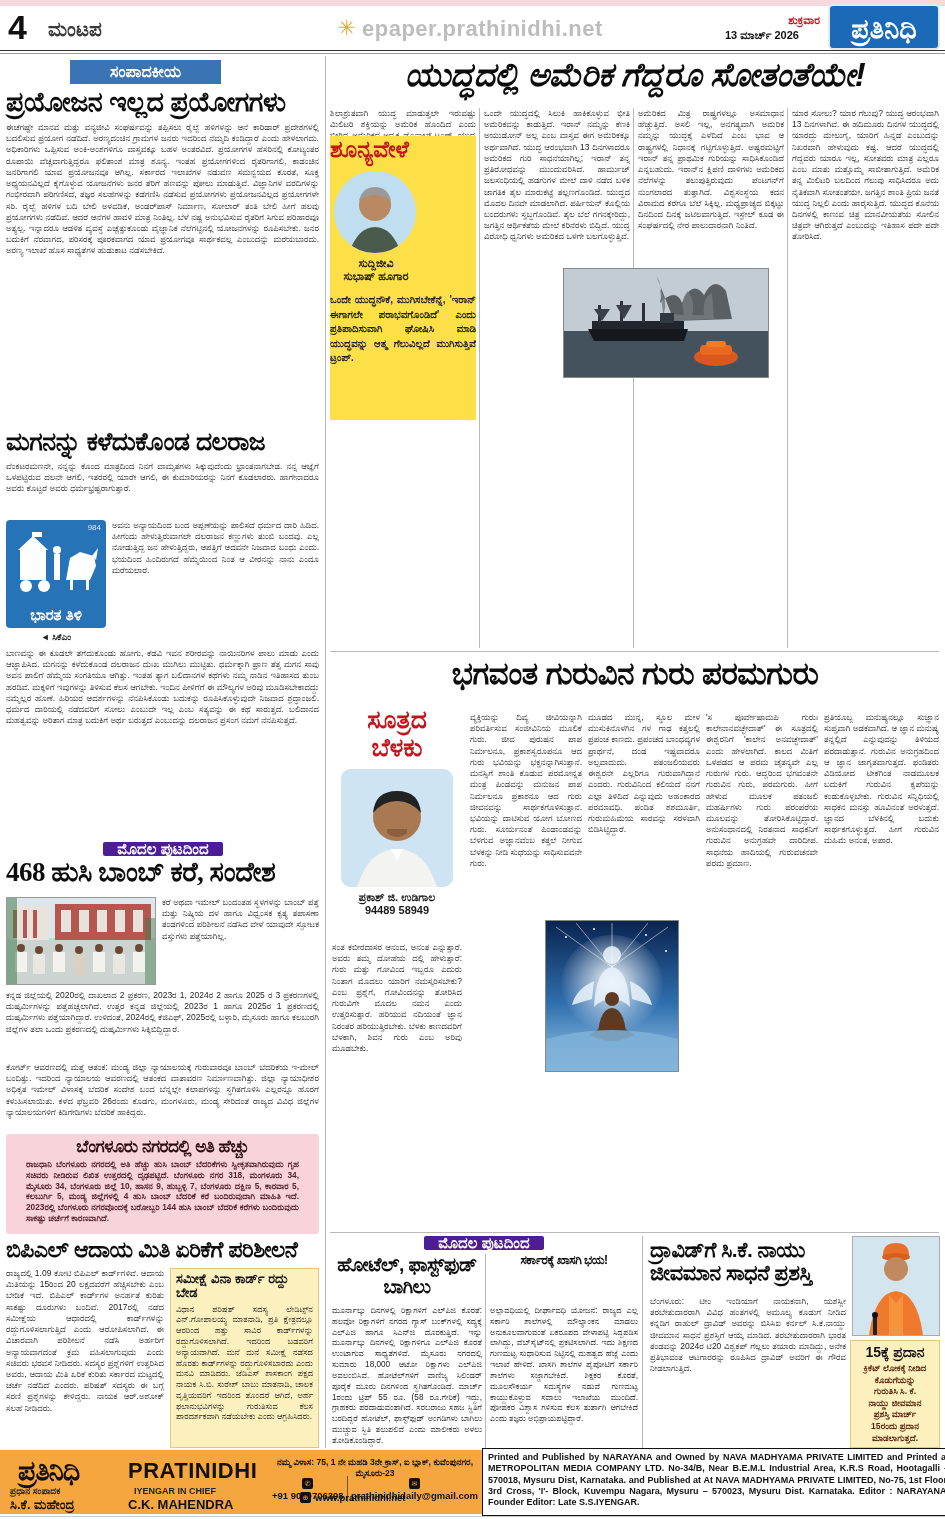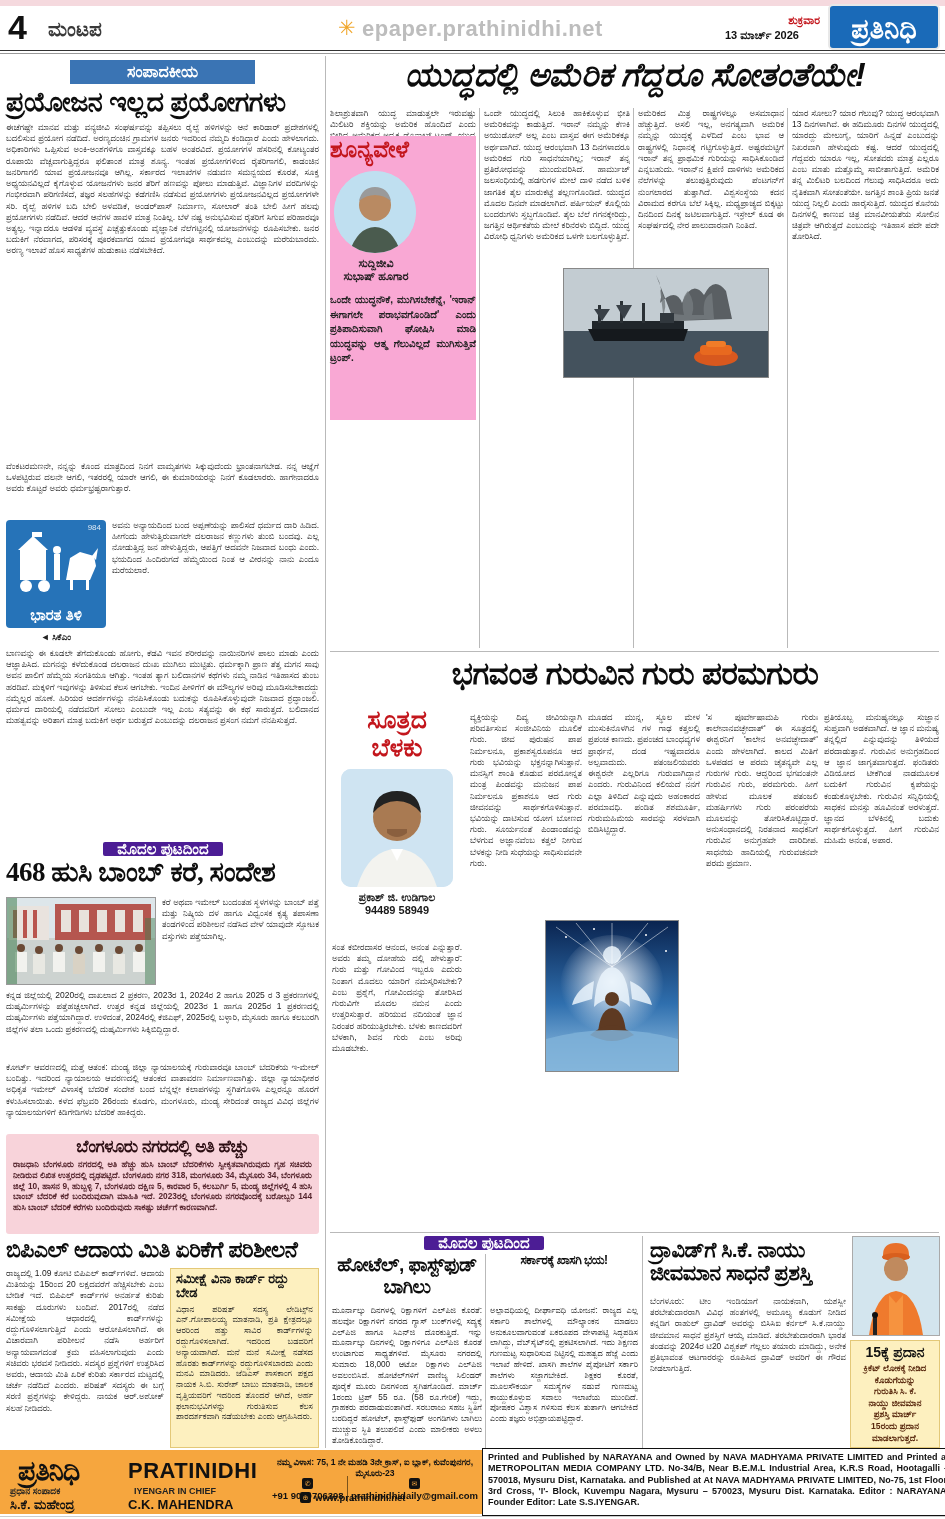--- a/index.html
+++ b/index.html
@@ -32,24 +32,25 @@
     <span class="abs" style="left:338px;top:10px;font-size:21px;color:#f0a62a;">✳</span>
     <span class="abs b" style="left:362px;top:10px;font-size:22px;color:#bdbdbd;letter-spacing:0.5px;">epaper.prathinidhi.net</span>
     <span class="abs b red-label" style="left:735px;top:8px;width:85px;text-align:right;font-size:11px;">ಶುಕ್ರವಾರ</span>
     <span class="abs b" style="left:725px;top:23px;width:95px;text-align:left;font-size:11px;color:#111;">13 ಮಾರ್ಚ್ 2026</span>
     <span class="abs b ctr" style="left:828px;top:-2px;width:112px;height:46px;background:#1a6ab8;color:#fff;font-size:27px;line-height:46px;border-radius:5px;border:2px solid #e8e8e8;">ಪ್ರತಿನಿಧಿ</span>
   </div>
   <div class="abs" style="left:0;top:50px;width:945px;height:4px;border-top:1.5px solid #333;border-bottom:1px solid #999;"></div>
 
   <div class="abs vrule" style="left:325px;top:56px;height:1392px;"></div>
 
-  <div class="abs ctr b" style="left:70px;top:60px;width:185px;height:24px;background:#3a74b4;color:#fff;font-size:16px;line-height:24px;">ಸಂಪಾದಕೀಯ</div>
+  <div class="abs ctr b" style="left:70px;top:60px;width:151px;height:24px;background:#3a74b4;color:#fff;font-size:16px;line-height:24px;">ಸಂಪಾದಕೀಯ</div>
   <div class="abs hl" style="left:6px;top:88px;width:314px;font-size:27px;">ಪ್ರಯೋಜನ ಇಲ್ಲದ ಪ್ರಯೋಗಗಳು</div>
   <div class="abs body-sm" style="left:6px;top:122px;width:313px;height:302px;overflow:hidden;">ಈಚೆಗಷ್ಟೇ ಮಾನವ ಮತ್ತು ವನ್ಯಜೀವಿ ಸಂಘರ್ಷವನ್ನು ತಪ್ಪಿಸಲು ರೈಲ್ವೆ ಹಳಿಗಳನ್ನು ಆನೆ ಕಾರಿಡಾರ್ ಪ್ರದೇಶಗಳಲ್ಲಿ ಬದಲಿಸುವ ಪ್ರಯೋಗ ನಡೆದಿದೆ. ಅರಣ್ಯದಂಚಿನ ಗ್ರಾಮಗಳ ಜನರು ಇದರಿಂದ ನೆಮ್ಮದಿ ಕಂಡಿದ್ದಾರೆ ಎಂದು ಹೇಳಲಾಗದು. ಅಧಿಕಾರಿಗಳು ಒಪ್ಪಿಸುವ ಅಂಕಿ-ಅಂಶಗಳಿಗೂ ವಾಸ್ತವಕ್ಕೂ ಬಹಳ ಅಂತರವಿದೆ. ಪ್ರಯೋಗಗಳ ಹೆಸರಿನಲ್ಲಿ ಕೋಟ್ಯಂತರ ರೂಪಾಯಿ ವೆಚ್ಚವಾಗುತ್ತಿದ್ದರೂ ಫಲಿತಾಂಶ ಮಾತ್ರ ಶೂನ್ಯ. ಇಂತಹ ಪ್ರಯೋಗಗಳಿಂದ ರೈತರಿಗಾಗಲಿ, ಕಾಡಂಚಿನ ಜನರಿಗಾಗಲಿ ಯಾವ ಪ್ರಯೋಜನವೂ ಆಗಿಲ್ಲ. ಸರ್ಕಾರದ ಇಲಾಖೆಗಳ ನಡುವಣ ಸಮನ್ವಯದ ಕೊರತೆ, ಸೂಕ್ತ ಅಧ್ಯಯನವಿಲ್ಲದೆ ಕೈಗೊಳ್ಳುವ ಯೋಜನೆಗಳು ಜನರ ತೆರಿಗೆ ಹಣವನ್ನು ಪೋಲು ಮಾಡುತ್ತಿವೆ. ವಿಜ್ಞಾನಿಗಳ ವರದಿಗಳನ್ನು ಗಂಭೀರವಾಗಿ ಪರಿಗಣಿಸದೆ, ತಜ್ಞರ ಸಲಹೆಗಳನ್ನು ಕಡೆಗಣಿಸಿ ನಡೆಸುವ ಪ್ರಯೋಗಗಳು ಪ್ರಯೋಜನವಿಲ್ಲದ ಪ್ರಯೋಗಗಳೇ ಸರಿ. ರೈಲ್ವೆ ಹಳಿಗಳ ಬದಿ ಬೇಲಿ ಅಳವಡಿಕೆ, ಅಂಡರ್‌ಪಾಸ್ ನಿರ್ಮಾಣ, ಸೋಲಾರ್ ತಂತಿ ಬೇಲಿ ಹೀಗೆ ಹಲವು ಪ್ರಯೋಗಗಳು ನಡೆದಿವೆ. ಆದರೆ ಆನೆಗಳ ಹಾವಳಿ ಮಾತ್ರ ನಿಂತಿಲ್ಲ. ಬೆಳೆ ನಷ್ಟ ಅನುಭವಿಸುವ ರೈತರಿಗೆ ಸಿಗುವ ಪರಿಹಾರವೂ ಅತ್ಯಲ್ಪ. ಇನ್ನಾದರೂ ಆಡಳಿತ ವ್ಯವಸ್ಥೆ ಎಚ್ಚೆತ್ತುಕೊಂಡು ವೈಜ್ಞಾನಿಕ ನೆಲೆಗಟ್ಟಿನಲ್ಲಿ ಯೋಜನೆಗಳನ್ನು ರೂಪಿಸಬೇಕು. ಜನರ ಬದುಕಿಗೆ ನೆರವಾಗದ, ಪರಿಸರಕ್ಕೆ ಪೂರಕವಾಗದ ಯಾವ ಪ್ರಯೋಗವೂ ಸಾರ್ಥಕವಲ್ಲ ಎಂಬುದನ್ನು ಮರೆಯಬಾರದು. ಅರಣ್ಯ ಇಲಾಖೆ ಹೊಸ ಸಾಧ್ಯತೆಗಳ ಹುಡುಕಾಟ ನಡೆಸಬೇಕಿದೆ.</div>
 
+  <div class="abs hl" style="left:6px;top:428px;width:314px;font-size:25px;">ಮಗನನ್ನು ಕಳೆದುಕೊಂಡ ದಲರಾಜ</div>
   <div class="abs body-sm" style="left:6px;top:461px;width:313px;height:56px;overflow:hidden;">ವೆಂಕಟರಮಣನೇ, ನನ್ನನ್ನು ಕೊಂದ ಮಾತ್ರದಿಂದ ನಿನಗೆ ವಾಮೃತಗಳು ಸಿಕ್ಕುವುದೆಂದು ಭ್ರಾಂತನಾಗಬೇಡ. ನನ್ನ ಆಜ್ಞೆಗೆ ಒಳಪಟ್ಟಿರುವ ದಲನೇ ಆಗಲಿ, ಇತರರಲ್ಲಿ ಯಾರೇ ಆಗಲಿ, ಈ ಕುಮಾರಿಯರನ್ನು ನಿನಗೆ ಕೊಡಲಾರರು. ಹಾಗೇನಾದರೂ ಅವರು ಕೊಟ್ಟರೆ ಅವರು ಧರ್ಮಭ್ರಷ್ಟರಾಗುತ್ತಾರೆ.</div>
 
   <div class="abs" style="left:6px;top:520px;width:100px;height:108px;background:#2673b8;border-radius:4px;">
     <span class="abs" style="right:5px;top:3px;color:#dce9f5;font-size:8px;">984</span>
     <svg class="abs" style="left:8px;top:12px;" width="84" height="62" viewBox="0 0 84 62">
       <rect x="6" y="18" width="26" height="30" fill="#ffffff"></rect>
       <path d="M4 18 L19 4 L34 18 Z" fill="#ffffff"></path>
       <rect x="18" y="0" width="2" height="8" fill="#ffffff"></rect>
       <rect x="20" y="0" width="8" height="5" fill="#ffffff"></rect>
       <circle cx="12" cy="54" r="6" fill="#ffffff"></circle>
@@ -99,21 +100,21 @@
       <circle cx="132" cy="50" r="4" fill="#6b4a35"></circle>
         <rect x="126" y="54" width="12" height="20" fill="#f2f2ee"></rect>
       <rect x="0" y="0" width="10" height="86" fill="#3f7d4e" opacity="0.55"></rect>
       <rect x="138" y="20" width="10" height="66" fill="#3f7d4e" opacity="0.45"></rect>
     </svg>
   </div>
   <div class="abs body-sm" style="left:162px;top:897px;width:157px;height:88px;overflow:hidden;">ಕರೆ ಅಥವಾ ಇಮೇಲ್ ಬಂದಂತಹ ಸ್ಥಳಗಳನ್ನು ಬಾಂಬ್ ಪತ್ತೆ ಮತ್ತು ನಿಷ್ಕ್ರಿಯ ದಳ ಹಾಗೂ ವಿಧ್ವಂಸಕ ಕೃತ್ಯ ತಪಾಸಣಾ ತಂಡಗಳಿಂದ ಪರಿಶೀಲನೆ ನಡೆಸಿದ ವೇಳೆ ಯಾವುದೇ ಸ್ಫೋಟಕ ವಸ್ತುಗಳು ಪತ್ತೆಯಾಗಿಲ್ಲ.</div>
   <div class="abs body-sm" style="left:6px;top:990px;width:313px;height:70px;overflow:hidden;">ಕನ್ನಡ ಜಿಲ್ಲೆಯಲ್ಲಿ 2020ರಲ್ಲಿ ದಾಖಲಾದ 2 ಪ್ರಕರಣ, 2023ರ 1, 2024ರ 2 ಹಾಗೂ 2025 ರ 3 ಪ್ರಕರಣಗಳಲ್ಲಿ ದುಷ್ಕರ್ಮಿಗಳನ್ನು ಪತ್ತೆಹಚ್ಚಲಾಗಿದೆ. ಉತ್ತರ ಕನ್ನಡ ಜಿಲ್ಲೆಯಲ್ಲಿ 2023ರ 1 ಹಾಗೂ 2025ರ 1 ಪ್ರಕರಣದಲ್ಲಿ ದುಷ್ಕರ್ಮಿಗಳು ಪತ್ತೆಯಾಗಿದ್ದಾರೆ. ಉಳಿದಂತೆ, 2024ರಲ್ಲಿ ಕೆಜಿಎಫ್, 2025ರಲ್ಲಿ ಬಳ್ಳಾರಿ, ಮೈಸೂರು ಹಾಗೂ ಕಲಬುರಗಿ ಜಿಲ್ಲೆಗಳ ತಲಾ ಒಂದು ಪ್ರಕರಣದಲ್ಲಿ ದುಷ್ಕರ್ಮಿಗಳು ಸಿಕ್ಕಿಬಿದ್ದಿದ್ದಾರೆ.</div>
   <div class="abs body-sm" style="left:6px;top:1062px;width:313px;height:70px;overflow:hidden;">ಕೋರ್ಟ್ ಆವರಣದಲ್ಲಿ ಮತ್ತೆ ಆತಂಕ: ಮಂಡ್ಯ ಜಿಲ್ಲಾ ನ್ಯಾಯಾಲಯಕ್ಕೆ ಗುರುವಾರವೂ ಬಾಂಬ್ ಬೆದರಿಕೆಯ ಇ-ಮೇಲ್ ಬಂದಿತ್ತು. ಇದರಿಂದ ನ್ಯಾಯಾಲಯ ಆವರಣದಲ್ಲಿ ಆತಂಕದ ವಾತಾವರಣ ನಿರ್ಮಾಣವಾಗಿತ್ತು. ಜಿಲ್ಲಾ ನ್ಯಾಯಾಧೀಶರ ಅಧಿಕೃತ ಇಮೇಲ್ ವಿಳಾಸಕ್ಕೆ ಬೆದರಿಕೆ ಸಂದೇಶ ಬಂದ ಬೆನ್ನಲ್ಲೇ ಕಲಾಪಗಳನ್ನು ಸ್ಥಗಿತಗೊಳಿಸಿ ಎಲ್ಲರನ್ನೂ ಹೊರಗೆ ಕಳುಹಿಸಲಾಯಿತು. ಕಳೆದ ಫೆಬ್ರವರಿ 26ರಂದು ಕೊಡಗು, ಮಂಗಳೂರು, ಮಂಡ್ಯ ಸೇರಿದಂತೆ ರಾಜ್ಯದ ವಿವಿಧ ಜಿಲ್ಲೆಗಳ ನ್ಯಾಯಾಲಯಗಳಿಗೆ ಕಿಡಿಗೇಡಿಗಳು ಬೆದರಿಕೆ ಹಾಕಿದ್ದರು.</div>
 
-  <div class="abs" style="left:6px;top:1134px;width:313px;height:100px;background:#f8d3da;border-radius:3px;padding:3px 7px;">
+  <div class="abs" style="left:6px;top:1134px;width:313px;height:100px;background:#f8d3da;border-radius:3px;padding:3px 20px;">
     <div class="ctr b" style="font-size:17px;color:#2b0d12;letter-spacing:-0.5px;">ಬೆಂಗಳೂರು ನಗರದಲ್ಲಿ ಅತಿ ಹೆಚ್ಚು</div>
     <div class="jus b" style="font-size:8.3px;line-height:1.3;color:#55252d;margin-top:2px;">ರಾಜಧಾನಿ ಬೆಂಗಳೂರು ನಗರದಲ್ಲಿ ಅತಿ ಹೆಚ್ಚು ಹುಸಿ ಬಾಂಬ್ ಬೆದರಿಕೆಗಳು ಸ್ವೀಕೃತವಾಗಿರುವುದು ಗೃಹ ಸಚಿವರು ನೀಡಿರುವ ಲಿಖಿತ ಉತ್ತರದಲ್ಲಿ ದೃಢಪಟ್ಟಿದೆ. ಬೆಂಗಳೂರು ನಗರ 318, ಮಂಗಳೂರು 34, ಮೈಸೂರು 34, ಬೆಂಗಳೂರು ಜಿಲ್ಲೆ 10, ಹಾಸನ 9, ಹುಬ್ಬಳ್ಳಿ 7, ಬೆಂಗಳೂರು ದಕ್ಷಿಣ 5, ಕಾರವಾರ 5, ಕಲಬುರ್ಗಿ 5, ಮಂಡ್ಯ ಜಿಲ್ಲೆಗಳಲ್ಲಿ 4 ಹುಸಿ ಬಾಂಬ್ ಬೆದರಿಕೆ ಕರೆ ಬಂದಿರುವುದಾಗಿ ಮಾಹಿತಿ ಇದೆ. 2023ರಲ್ಲಿ ಬೆಂಗಳೂರು ನಗರವೊಂದಕ್ಕೆ ಬರೋಬ್ಬರಿ 144 ಹುಸಿ ಬಾಂಬ್ ಬೆದರಿಕೆ ಕರೆಗಳು ಬಂದಿರುವುದು ಸಾಕಷ್ಟು ಚರ್ಚೆಗೆ ಕಾರಣವಾಗಿದೆ.</div>
   </div>
 
   <div class="abs hl" style="left:6px;top:1238px;width:314px;font-size:22px;">ಬಿಪಿಎಲ್ ಆದಾಯ ಮಿತಿ ಏರಿಕೆಗೆ ಪರಿಶೀಲನೆ</div>
   <div class="abs body-sm" style="left:6px;top:1268px;width:158px;height:180px;overflow:hidden;">ರಾಜ್ಯದಲ್ಲಿ 1.09 ಕೋಟಿ ಬಿಪಿಎಲ್ ಕಾರ್ಡ್‌ಗಳಿವೆ. ಆದಾಯ ಮಿತಿಯನ್ನು 15ರಿಂದ 20 ಲಕ್ಷದವರೆಗೆ ಹೆಚ್ಚಿಸಬೇಕು ಎಂಬ ಬೇಡಿಕೆ ಇದೆ. ಬಿಪಿಎಲ್ ಕಾರ್ಡ್‌ಗಳ ಅನರ್ಹತೆ ಕುರಿತು ಸಾಕಷ್ಟು ದೂರುಗಳು ಬಂದಿವೆ. 2017ರಲ್ಲಿ ನಡೆದ ಸಮೀಕ್ಷೆಯ ಆಧಾರದಲ್ಲಿ ಕಾರ್ಡ್‌ಗಳನ್ನು ರದ್ದುಗೊಳಿಸಲಾಗುತ್ತಿದೆ ಎಂದು ಆರೋಪಿಸಲಾಗಿದೆ. ಈ ವಿಚಾರವಾಗಿ ಪರಿಶೀಲನೆ ನಡೆಸಿ ಅರ್ಹರಿಗೆ ಅನ್ಯಾಯವಾಗದಂತೆ ಕ್ರಮ ವಹಿಸಲಾಗುವುದು ಎಂದು ಸಚಿವರು ಭರವಸೆ ನೀಡಿದರು. ಸದಸ್ಯರ ಪ್ರಶ್ನೆಗಳಿಗೆ ಉತ್ತರಿಸಿದ ಅವರು, ಆದಾಯ ಮಿತಿ ಏರಿಕೆ ಕುರಿತು ಸರ್ಕಾರದ ಮಟ್ಟದಲ್ಲಿ ಚರ್ಚೆ ನಡೆದಿದೆ ಎಂದರು. ಪರಿಷತ್ ಸದಸ್ಯರು ಈ ಬಗ್ಗೆ ಸರಣಿ ಪ್ರಶ್ನೆಗಳನ್ನು ಕೇಳಿದ್ದರು. ನಾಯಕ ಆರ್.ಅಶೋಕ್ ಸಲಹೆ ನೀಡಿದರು.</div>
   <div class="abs" style="left:170px;top:1268px;width:149px;height:180px;background:#fdf0bf;border:1px solid #e3c878;padding:3px 5px;overflow:hidden;">
     <div class="b" style="font-size:13px;color:#111;line-height:1.1;">ಸಮೀಕ್ಷೆ ವಿನಾ ಕಾರ್ಡ್ ರದ್ದು ಬೇಡ</div>
     <div class="jus" style="font-size:8.3px;line-height:1.3;color:#222;margin-top:3px;">ವಿಧಾನ ಪರಿಷತ್ ಸದಸ್ಯ ಲೇಡಿಟ್ಸ್‌ನ ಎನ್.ಗೋಪಾಲಯ್ಯ ಮಾತನಾಡಿ, ಪ್ರತಿ ಕ್ಷೇತ್ರದಲ್ಲೂ ಆರರಿಂದ ಹತ್ತು ಸಾವಿರ ಕಾರ್ಡ್‌ಗಳನ್ನು ರದ್ದುಗೊಳಿಸಲಾಗಿದೆ. ಇದರಿಂದ ಬಡವರಿಗೆ ಅನ್ಯಾಯವಾಗಿದೆ. ಮನೆ ಮನೆ ಸಮೀಕ್ಷೆ ನಡೆಸದ ಹೊರತು ಕಾರ್ಡ್‌ಗಳನ್ನು ರದ್ದುಗೊಳಿಸಬಾರದು ಎಂದು ಮನವಿ ಮಾಡಿದರು. ಜೆಡಿಎಸ್ ಶಾಸಕಾಂಗ ಪಕ್ಷದ ನಾಯಕ ಸಿ.ಬಿ. ಸುರೇಶ್ ಬಾಬು ಮಾತನಾಡಿ, ಚಾಲಕ ವೃತ್ತಿಯವರಿಗೆ ಇದರಿಂದ ತೊಂದರೆ ಆಗಿದೆ, ಅರ್ಹ ಫಲಾನುಭವಿಗಳನ್ನು ಗುರುತಿಸುವ ಕೆಲಸ ಪಾರದರ್ಶಕವಾಗಿ ನಡೆಯಬೇಕು ಎಂದು ಆಗ್ರಹಿಸಿದರು.</div>
   </div>
@@ -121,21 +122,21 @@
   <div class="abs hl ctr" style="left:330px;top:58px;width:610px;font-size:33px;font-style:italic;">ಯುದ್ಧದಲ್ಲಿ ಅಮೆರಿಕ ಗೆದ್ದರೂ ಸೋತಂತೆಯೇ!</div>
 
   <div class="abs body-sm" style="left:330px;top:108px;width:146px;height:540px;overflow:hidden;">ಶಿಲಾಶ್ರುತವಾಗಿ ಯುದ್ಧ ಮಾಡುತ್ತಲೇ ಇರುವಷ್ಟು ಮಿಲಿಟರಿ ಶಕ್ತಿಯನ್ನು ಅಮೆರಿಕ ಹೊಂದಿದೆ ಎಂದು ಬೀಗಿದ್ದ ಅಮೆರಿಕದ ಅಧ್ಯಕ್ಷ ಡೊನಾಲ್ಡ್ ಟ್ರಂಪ್, ಯುದ್ಧ ಆರಂಭವಾದ ಎರಡು ವಾರಗಳಲ್ಲೇ ಮಾತು ಬದಲಿಸಿದ್ದಾರೆ. ಮಿಲಿಟರಿ ಅಧಿಕಾರಿಗಳ ಲೆಕ್ಕಾಚಾರಗಳು ತಲೆಕೆಳಗಾಗಿವೆ; ಯುದ್ಧದ ವೆಚ್ಚ ದಿನದಿಂದ ದಿನಕ್ಕೆ ಏರುತ್ತಿದೆ. ಒಂದೇ ಯುದ್ಧನೌಕೆ ಮುಳುಗಿದರೂ ಅಮೆರಿಕದ ಪ್ರತಿಷ್ಠೆಗೆ ಭಾರಿ ಪೆಟ್ಟು ಬೀಳುತ್ತದೆ ಎಂಬ ಆತಂಕ ಪೆಂಟಗನ್ ಅಧಿಕಾರಿಗಳದ್ದು. ಇರಾನ್ ಮಾತ್ರ ಹೋರಾಟ ಮುಂದುವರಿಸಿದೆ.</div>
   <div class="abs body-sm" style="left:484px;top:108px;width:146px;height:540px;overflow:hidden;">ಒಂದೇ ಯುದ್ಧದಲ್ಲಿ ಸಿಲುಕಿ ಹಾಕಿಕೊಳ್ಳುವ ಭೀತಿ ಅಮೆರಿಕವನ್ನು ಕಾಡುತ್ತಿದೆ. ಇರಾನ್ ನಮ್ಮನ್ನು ಕೆಣಕಿ ಅಯುಡೋನ್ ಅಲ್ಲ ಎಂಬ ವಾಸ್ತವ ಈಗ ಅಮೆರಿಕಕ್ಕೂ ಅರ್ಥವಾಗಿದೆ. ಯುದ್ಧ ಆರಂಭವಾಗಿ 13 ದಿನಗಳಾದರೂ ಅಮೆರಿಕದ ಗುರಿ ಸಾಧನೆಯಾಗಿಲ್ಲ; ಇರಾನ್ ತನ್ನ ಪ್ರತಿರೋಧವನ್ನು ಮುಂದುವರಿಸಿದೆ. ಹಾರ್ಮುಜ್ ಜಲಸಂಧಿಯಲ್ಲಿ ಹಡಗುಗಳ ಮೇಲೆ ದಾಳಿ ನಡೆದ ಬಳಿಕ ಜಾಗತಿಕ ತೈಲ ಮಾರುಕಟ್ಟೆ ತಲ್ಲಣಗೊಂಡಿದೆ. ಯುದ್ಧದ ಮೊದಲ ದಿನವೇ ಮಾಡಲಾಗಿದೆ. ಪರ್ಷಿಯನ್ ಕೊಲ್ಲಿಯ ಬಂದರುಗಳು ಸ್ತಬ್ಧಗೊಂಡಿವೆ. ತೈಲ ಬೆಲೆ ಗಗನಕ್ಕೇರಿದ್ದು, ಜಗತ್ತಿನ ಆರ್ಥಿಕತೆಯ ಮೇಲೆ ಕರಿನೆರಳು ಬಿದ್ದಿದೆ. ಯುದ್ಧ ವಿರೋಧಿ ಧ್ವನಿಗಳು ಅಮೆರಿಕದ ಒಳಗೇ ಬಲಗೊಳ್ಳುತ್ತಿವೆ.</div>
   <div class="abs body-sm" style="left:638px;top:108px;width:146px;height:540px;overflow:hidden;">ಅಮೆರಿಕದ ಮಿತ್ರ ರಾಷ್ಟ್ರಗಳಲ್ಲೂ ಅಸಮಾಧಾನ ಹೆಚ್ಚುತ್ತಿದೆ. ಅಸಲಿ ಇಲ್ಲ, ಅನಗತ್ಯವಾಗಿ ಅಮೆರಿಕ ನಮ್ಮನ್ನು ಯುದ್ಧಕ್ಕೆ ಎಳೆದಿದೆ ಎಂಬ ಭಾವ ಆ ರಾಷ್ಟ್ರಗಳಲ್ಲಿ ನಿಧಾನಕ್ಕೆ ಗಟ್ಟಿಗೊಳ್ಳುತ್ತಿದೆ. ಅಷ್ಟರಮಟ್ಟಿಗೆ ಇರಾನ್ ತನ್ನ ಪ್ರಾಥಮಿಕ ಗುರಿಯನ್ನು ಸಾಧಿಸಿಕೊಂಡಿದೆ ಎನ್ನಬಹುದು. ಇರಾನ್‌ನ ಕ್ಷಿಪಣಿ ದಾಳಿಗಳು ಅಮೆರಿಕದ ನೆಲೆಗಳನ್ನು ತಲುಪುತ್ತಿರುವುದು ಪೆಂಟಗನ್‌ಗೆ ನುಂಗಲಾರದ ತುತ್ತಾಗಿದೆ. ವಿಶ್ವಸಂಸ್ಥೆಯ ಕದನ ವಿರಾಮದ ಕರೆಗೂ ಬೆಲೆ ಸಿಕ್ಕಿಲ್ಲ. ಮಧ್ಯಪ್ರಾಚ್ಯದ ಬಿಕ್ಕಟ್ಟು ದಿನದಿಂದ ದಿನಕ್ಕೆ ಜಟಿಲವಾಗುತ್ತಿದೆ. ಇಸ್ರೇಲ್ ಕೂಡ ಈ ಸಂಘರ್ಷದಲ್ಲಿ ನೇರ ಪಾಲುದಾರನಾಗಿ ನಿಂತಿದೆ.</div>
   <div class="abs body-sm" style="left:792px;top:108px;width:147px;height:540px;overflow:hidden;">ಯಾರ ಸೋಲು? ಯಾರ ಗೆಲುವು? ಯುದ್ಧ ಆರಂಭವಾಗಿ 13 ದಿನಗಳಾಗಿವೆ. ಈ ಹದಿಮೂರು ದಿನಗಳ ಯುದ್ಧದಲ್ಲಿ ಯಾರದ್ದು ಮೇಲುಗೈ, ಯಾರಿಗೆ ಹಿನ್ನಡೆ ಎಂಬುದನ್ನು ನಿಖರವಾಗಿ ಹೇಳುವುದು ಕಷ್ಟ. ಆದರೆ ಯುದ್ಧದಲ್ಲಿ ಗೆದ್ದವರು ಯಾರೂ ಇಲ್ಲ, ಸೋತವರು ಮಾತ್ರ ಎಲ್ಲರೂ ಎಂಬ ಮಾತು ಮತ್ತೊಮ್ಮೆ ಸಾಬೀತಾಗುತ್ತಿದೆ. ಅಮೆರಿಕ ತನ್ನ ಮಿಲಿಟರಿ ಬಲದಿಂದ ಗೆಲುವು ಸಾಧಿಸಿದರೂ ಅದು ನೈತಿಕವಾಗಿ ಸೋತಂತೆಯೇ. ಜಗತ್ತಿನ ಶಾಂತಿ ಪ್ರಿಯ ಜನತೆ ಯುದ್ಧ ನಿಲ್ಲಲಿ ಎಂದು ಹಾರೈಸುತ್ತಿದೆ. ಯುದ್ಧದ ಕೊನೆಯ ದಿನಗಳಲ್ಲಿ ಕಾಣುವ ಚಿತ್ರ ಮಾನವೀಯತೆಯ ಸೋಲಿನ ಚಿತ್ರವೇ ಆಗಿರುತ್ತದೆ ಎಂಬುದನ್ನು ಇತಿಹಾಸ ಪದೇ ಪದೇ ತೋರಿಸಿದೆ.</div>
   <div class="abs vrule" style="left:479px;top:108px;height:540px;"></div>
   <div class="abs vrule" style="left:633px;top:108px;height:540px;"></div>
   <div class="abs vrule" style="left:787px;top:108px;height:540px;"></div>
 
-  <div class="abs" style="left:330px;top:136px;width:146px;height:284px;background:#f9a8d4;">
+  <div class="abs" style="left:330px;top:136px;width:146px;height:284px;background:#fde047;">
     <div class="red-label" style="font-size:23px;">ಶೂನ್ಯವೇಳೆ</div>
     <div style="width:82px;height:82px;border-radius:50%;background:#bfdff0;margin:8px 0 4px 4px;overflow:hidden;">
       <svg width="82" height="82" viewBox="0 0 82 82">
         <circle cx="41" cy="41" r="41" fill="#bfdff0"></circle>
         <circle cx="41" cy="34" r="16" fill="#b98a62"></circle>
         <path d="M25 30 Q28 16 41 16 Q54 16 57 30 Q50 24 41 24 Q32 24 25 30 Z" fill="#9a9a9a"></path>
         <path d="M15 82 Q24 56 41 56 Q58 56 67 82 Z" fill="#4a5b4e"></path>
       </svg>
     </div>
     <div class="b ctr" style="width:92px;font-size:11px;">ಸುದ್ದಿಜೀವಿ</div>

